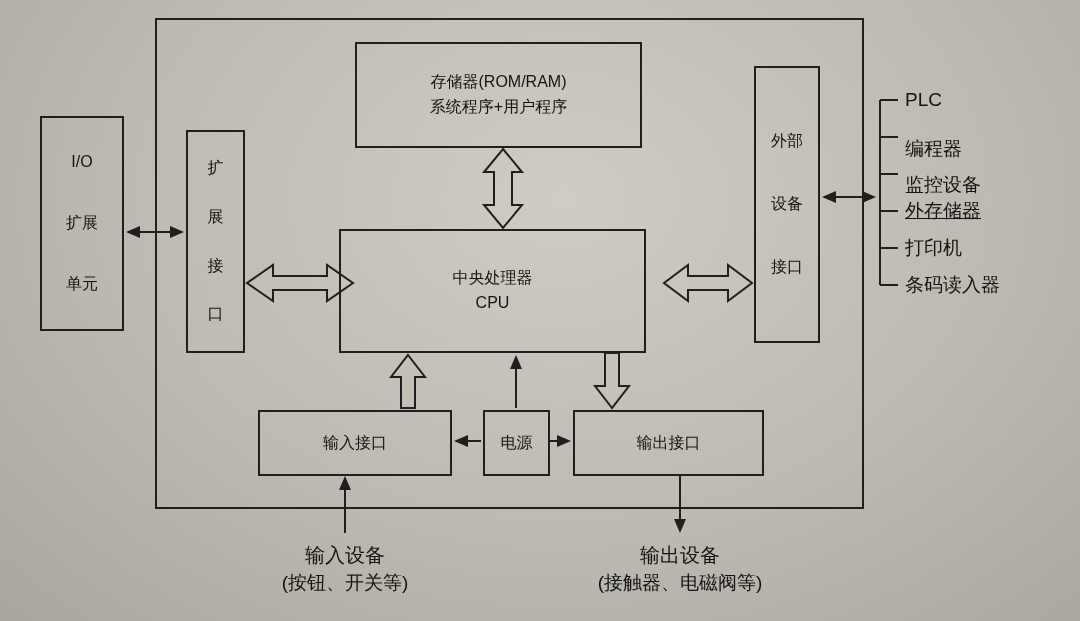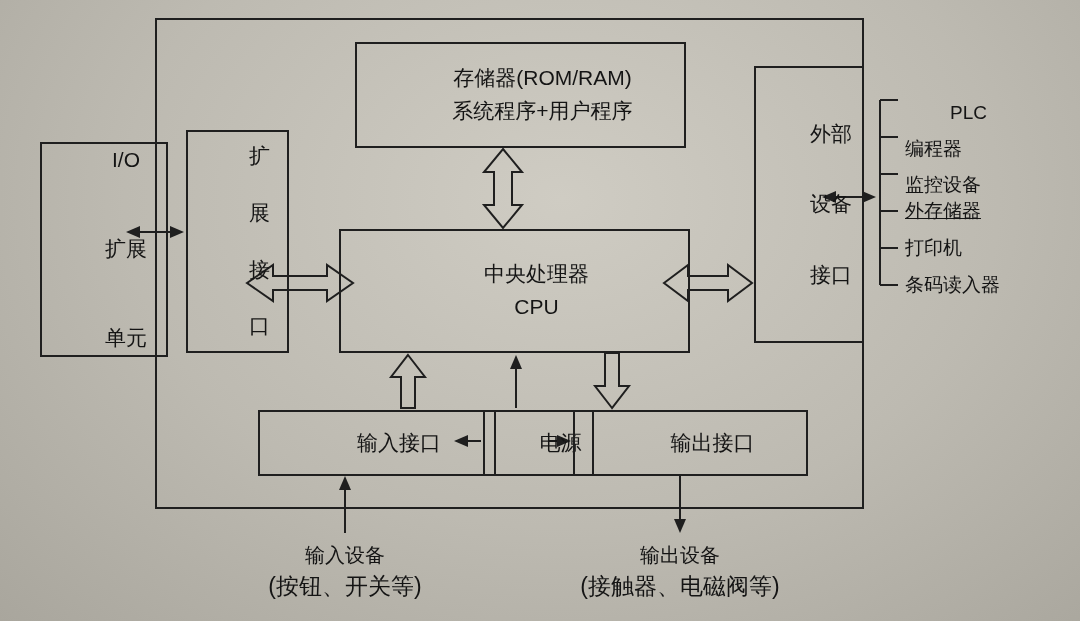--- a/index.html
+++ b/index.html
@@ -10,33 +10,33 @@
     color:#161616;
   }
   .stage{position:relative;width:1080px;height:621px;}
   .arrow-layer{position:absolute;left:0;top:0;width:1080px;height:621px;}
   .box{
     position:absolute;border:2px solid #1f1f1f;background:transparent;
     display:flex;flex-direction:column;align-items:center;justify-content:center;
     text-align:center;color:#141414;
   }
   .outer-border{position:absolute;left:155px;top:18px;width:705px;height:487px;border:2px solid #1f1f1f;}
-  .t21{font-size:21px;line-height:1.55;padding-left:44px;}
+  .t21{font-size:16px;line-height:1.55;}
   .memory{left:355px;top:42px;width:283px;height:102px;}
   .cpu{left:339px;top:229px;width:303px;height:120px;}
   .exp-if{left:186px;top:130px;width:55px;height:219px;gap:24px;}
-  .io-unit{left:40px;top:142px;width:80px;height:211px;gap:28px;justify-content:space-between;}
+  .io-unit{left:40px;top:116px;width:80px;height:211px;gap:36px;}
   .ext-if{left:754px;top:66px;width:62px;height:273px;gap:38px;}
   .input-if{left:258px;top:410px;width:190px;height:62px;}
   .power{left:483px;top:410px;width:63px;height:62px;}
   .output-if{left:573px;top:410px;width:187px;height:62px;}
   .periph-label{position:absolute;left:905px;font-size:19px;line-height:26px;color:#141414;white-space:nowrap;}
   .ext-label{position:absolute;text-align:center;color:#141414;}
   .ext-label .l1{font-size:20px;line-height:1.5;}
-  .ext-label .l2{font-size:23px;line-height:1.4;}
+  .ext-label .l2{font-size:19px;line-height:1.4;}
   .input-dev{left:240px;top:540px;width:210px;}
   .output-dev{left:565px;top:540px;width:230px;}
   svg .hollow{fill:none;stroke:#1f1f1f;stroke-width:2;stroke-linejoin:miter;}
   svg .thin{stroke:#1f1f1f;stroke-width:2;fill:none;}
   svg .head{fill:#1f1f1f;stroke:none;}
 </style>
 </head>
 <body>
 
 <div class="stage">
@@ -137,21 +137,21 @@
   </div>
 
   <div class="box power t21">
     <span>电源</span>
   </div>
 
   <div class="box output-if t21">
     <span>输出接口</span>
   </div>
 
-  <div class="periph-label" style="top:100px;margin-left:45px;">PLC</div>
+  <div class="periph-label" style="top:87px;">PLC</div>
   <div class="periph-label" style="top:136px;">编程器</div>
   <div class="periph-label" style="top:172px;">监控设备</div>
   <div class="periph-label" style="top:198px;text-decoration:underline;">外存储器</div>
   <div class="periph-label" style="top:235px;">打印机</div>
   <div class="periph-label" style="top:272px;">条码读入器</div>
 
   <div class="ext-label input-dev">
     <div class="l1">输入设备</div>
     <div class="l2">(按钮、开关等)</div>
   </div>

